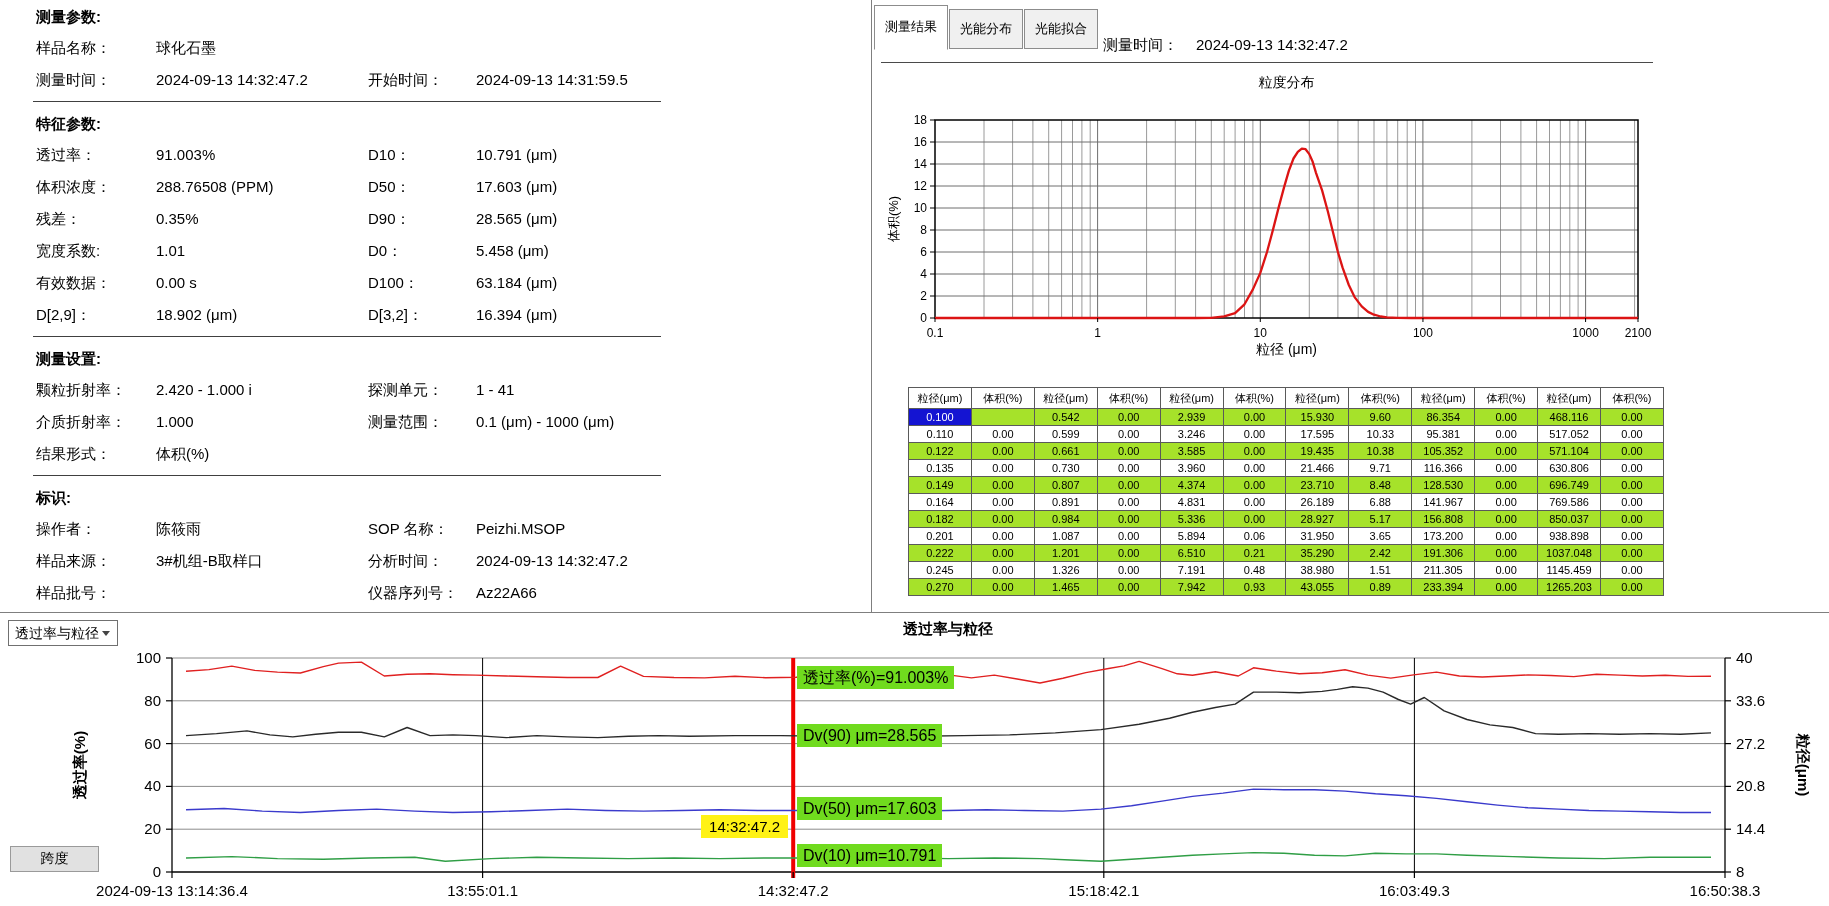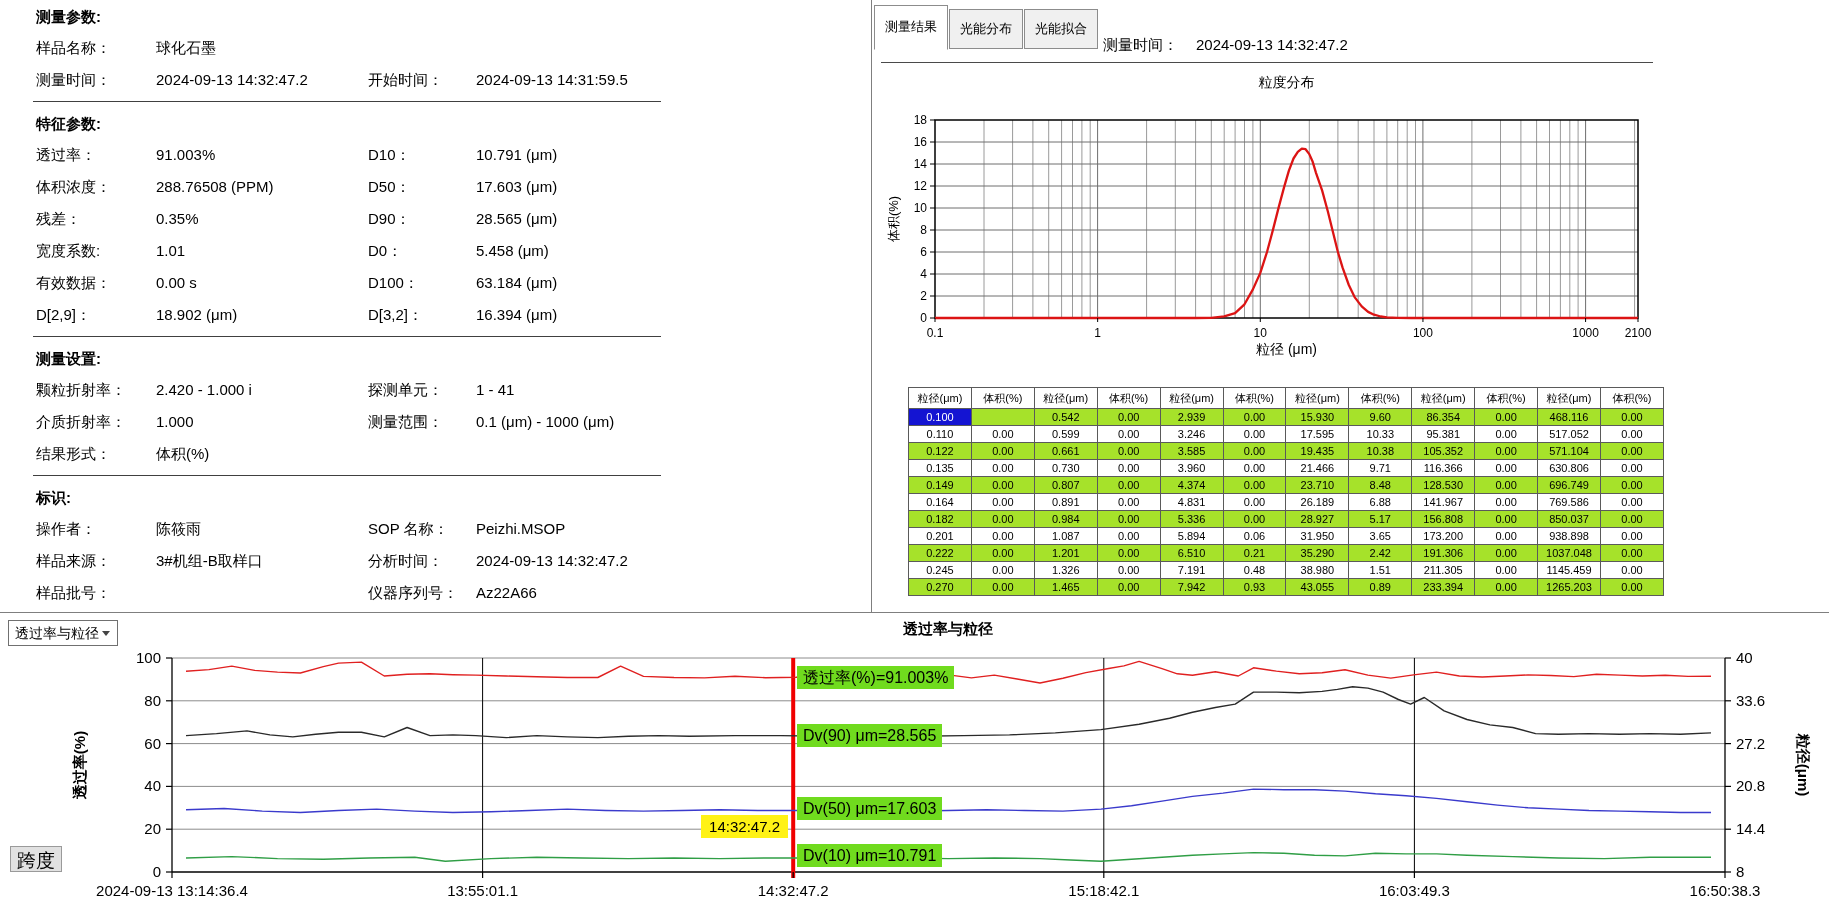--- a/index.html
+++ b/index.html
@@ -34,22 +34,22 @@
   #size-table tr.w td{background:#ffffff;}
   #size-table td.sel{background:#1414d2 !important;color:#fff;}
   
   #bottom-divider{position:absolute;left:0;top:612px;width:1829px;height:1px;background:#7f7f7f;}
   #trend-svg{position:absolute;left:0;top:613px;width:1829px;height:293px;}
   #trend-title{position:absolute;left:793px;top:620px;width:310px;text-align:center;font-size:15px;font-weight:600;}
   #series-selector{position:absolute;left:8px;top:620px;width:110px;height:26px;border:1px solid #707070;background:#fff;
                    font-size:14px;line-height:24px;padding-left:6px;box-sizing:border-box;cursor:default;}
   #series-selector .chev{position:absolute;right:7px;top:10px;width:0;height:0;
                    border-left:4px solid transparent;border-right:4px solid transparent;border-top:5px solid #444;}
-  #span-button{position:absolute;left:10px;top:846px;width:52px;height:26px;background:#e1e1e1;border:1px solid #9a9a9a;
-               font-size:19px;font-family:inherit;cursor:default;}
+  #span-button{position:absolute;left:10px;top:846px;width:89px;height:26px;background:#e1e1e1;border:1px solid #9a9a9a;
+               font-size:14px;font-family:inherit;cursor:default;}
   #trend-ylabel-left{position:absolute;left:80px;top:765px;transform:translate(-50%,-50%) rotate(-90deg);
                      font-size:15px;font-weight:bold;white-space:nowrap;}
   #trend-ylabel-right{position:absolute;left:1802px;top:765px;transform:translate(-50%,-50%) rotate(90deg);
                       font-size:15px;font-weight:bold;white-space:nowrap;}
   .anno{position:absolute;left:797px;font-size:16px;line-height:21px;padding:1px 6px;white-space:nowrap;z-index:6;}
   #anno-trans{top:666px;} #anno-dv90{top:724px;} #anno-dv50{top:797px;} #anno-dv10{top:844px;}
   #anno-time{position:absolute;right:1041px;top:815px;font-size:15px;line-height:21px;padding:1px 8px;white-space:nowrap;z-index:6;}
 </style>
 </head>
 <body>

